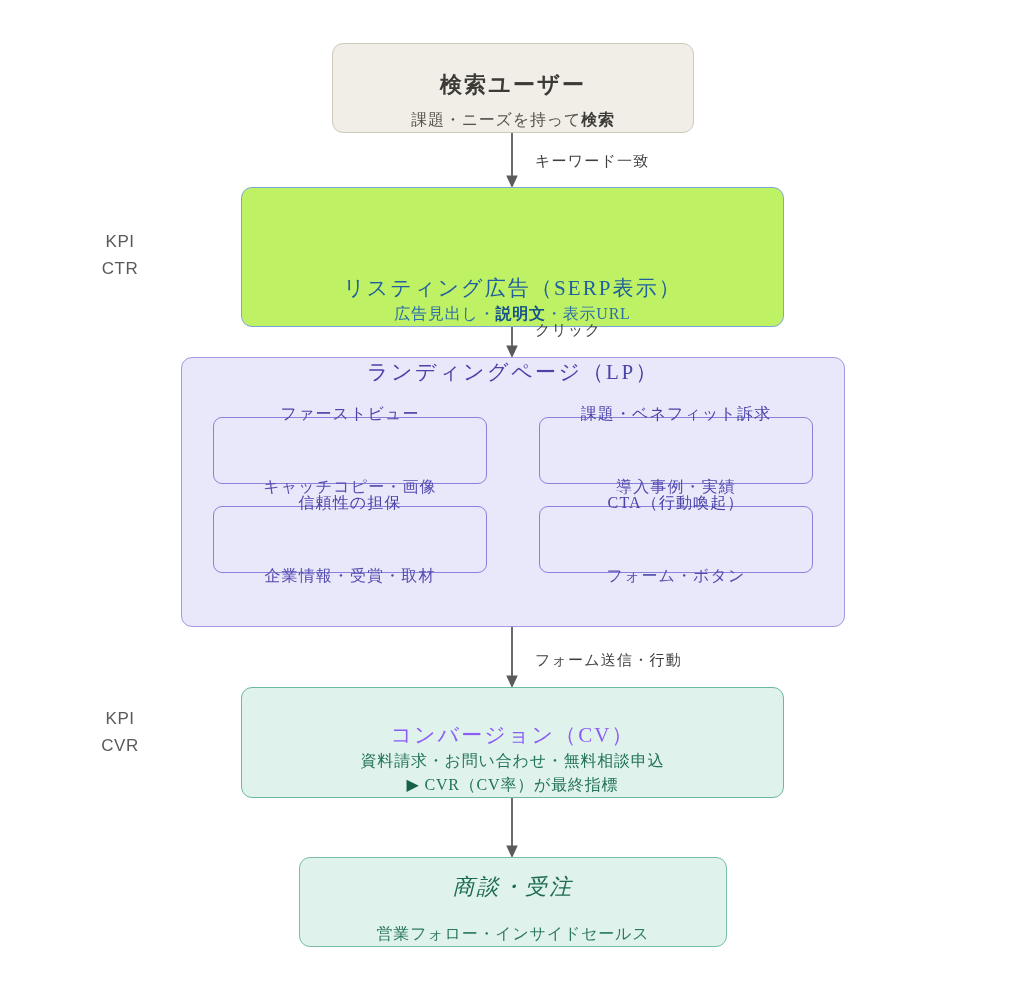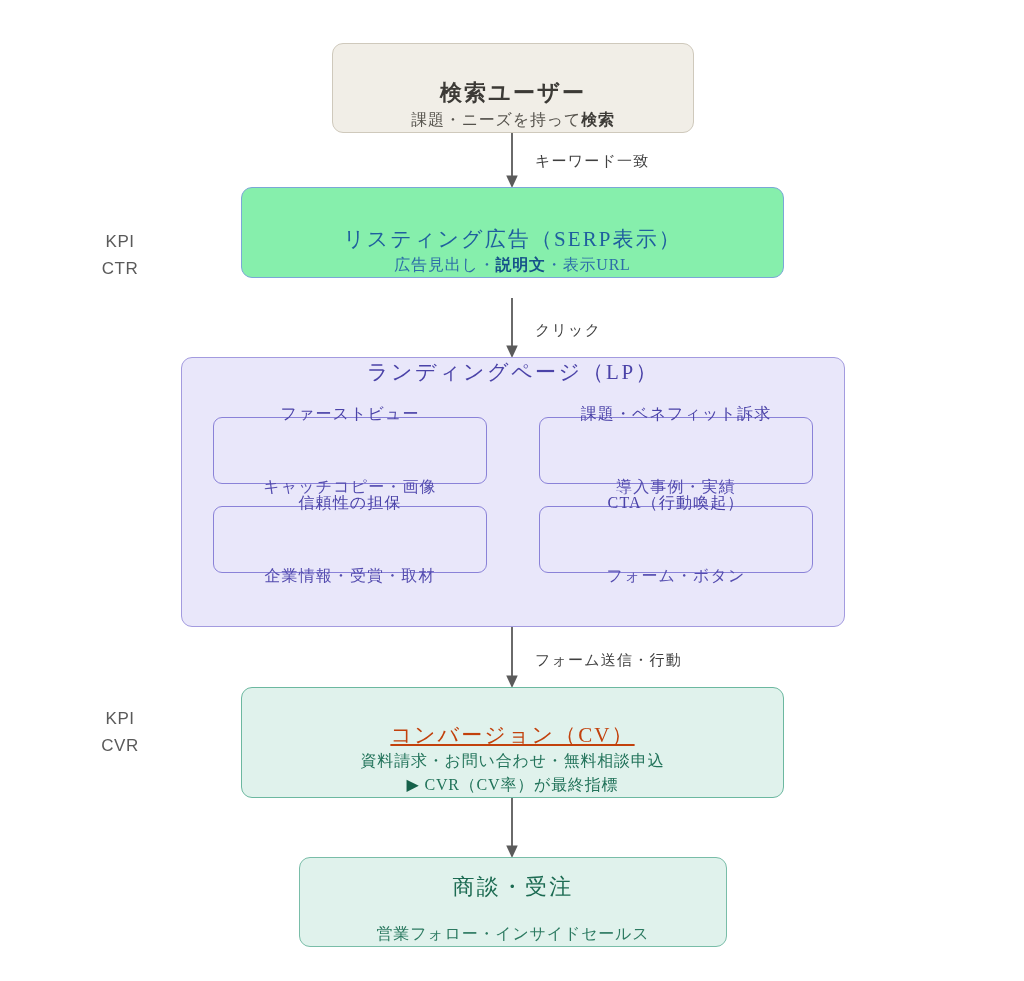--- a/index.html
+++ b/index.html
@@ -54,29 +54,29 @@
     background: #f1eee7;
     border: 1.4px solid #cfc9bc;
   }
   #node-user .title {
     color: #3c3a36;
     font-weight: bold;
     font-size: 22px;
   }
   #node-user .sub {
     color: #55524c;
-    margin-top: 0;
+    margin-top: 8px;
   }
   #node-user .sub b { font-weight: bold; color: #3c3a36; }
 
   
   #node-ad {
     left: 241px; top: 187px;
-    width: 543px; height: 91px;
-    background: #86efac;
+    width: 543px; height: 140px;
+    background: #bef264;
     border: 1.6px solid #7ba7d7;
   }
   #node-ad .title { color: #1f5f9e; font-size: 21px; }
   #node-ad .sub   { color: #2d6ea8; }
   #node-ad .sub b { font-weight: bold; color: #155189; }
   #node-ad .sub .tri { color: #1f5f9e; }
 
   
   #node-lp {
     left: 181px; top: 357px;
@@ -120,32 +120,32 @@
   }
   .lp-card .l2 { color: #544caf; margin-top: 48px; }
 
   
   #node-cv {
     left: 241px; top: 687px;
     width: 543px; height: 111px;
     background: #e0f2ec;
     border: 1.6px solid #6cb8a0;
   }
-  #node-cv .title { color: #c2410c; font-size: 21px; text-decoration: underline; }
+  #node-cv .title { color: #8b5cf6; font-size: 21px; }
   #node-cv .sub   { color: #22735a; }
   #node-cv .sub .tri { color: #16614a; }
 
   
   #node-deal {
     left: 299px; top: 857px;
     width: 428px; height: 90px;
     background: #e0f2ec;
     border: 1.4px solid #79bda8;
   }
-  #node-deal .title { color: #1c6b52; font-size: 22px; }
+  #node-deal .title { color: #1c6b52; font-size: 22px; font-style: italic; }
   #node-deal .sub   { color: #2c7a61; margin-top: 20px; }
 
   
   .kpi {
     position: absolute;
     text-align: center;
     font-family: "Liberation Sans", sans-serif;
     color: #5a5a5a;
     font-size: 17px;
     line-height: 1.6;

